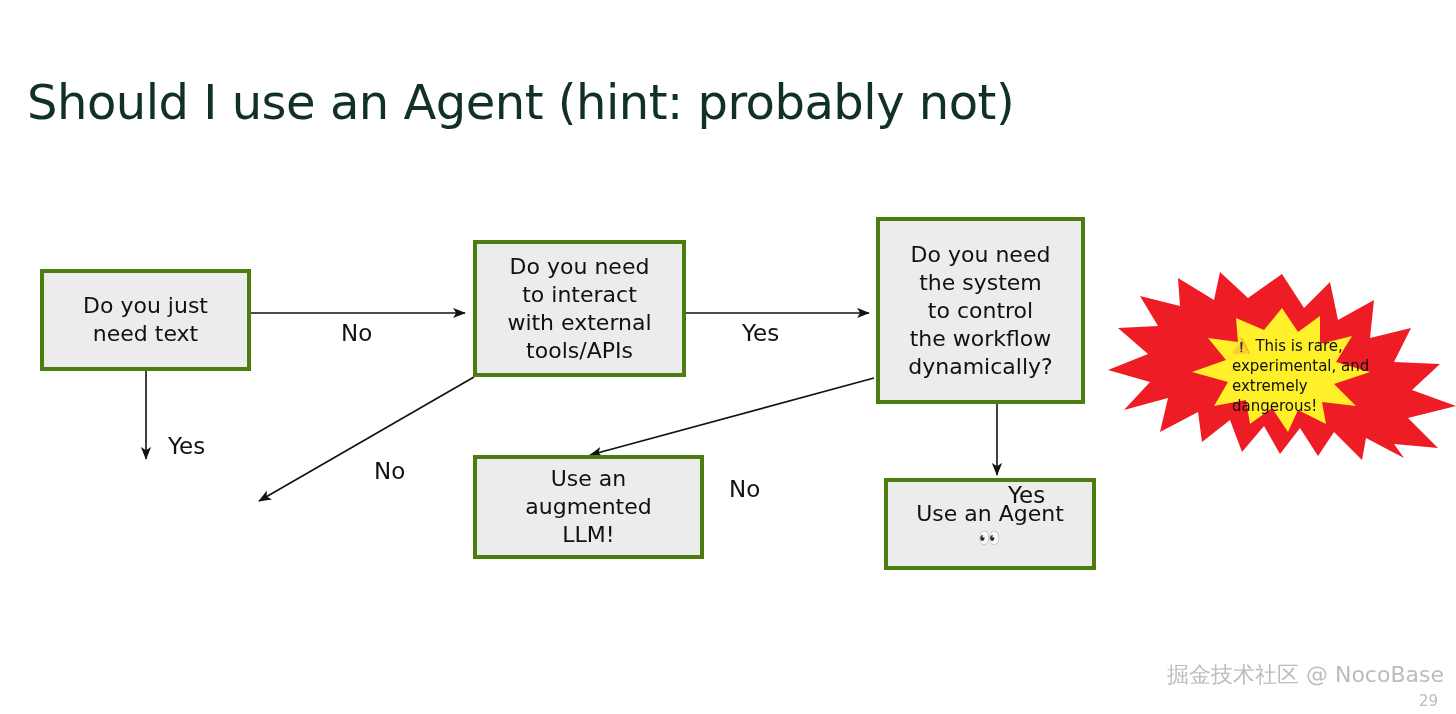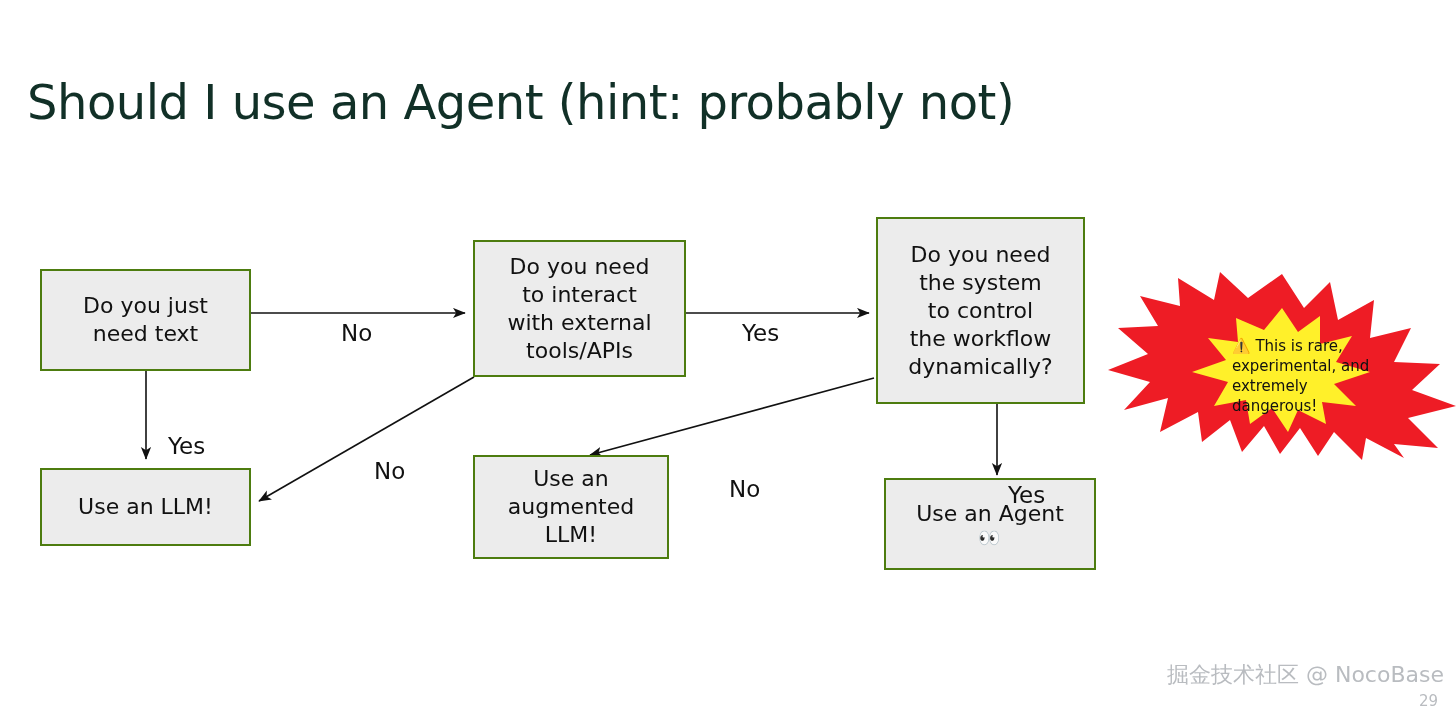--- a/index.html
+++ b/index.html
@@ -28,21 +28,21 @@
     font-weight: normal;
     color: #113027;
     letter-spacing: -0.5px;
     white-space: nowrap;
     font-family: "DejaVu Sans", sans-serif;
   }
   .node {
     position: absolute;
     box-sizing: border-box;
     background: #ececec;
-    border: 2px solid #4d7c0f;
+    border: 4px solid #4d7c0f;
     color: #111111;
     font-family: "DejaVu Sans", sans-serif;
     font-size: 22px;
     line-height: 28px;
     display: flex;
     align-items: center;
     justify-content: center;
     text-align: center;
     padding: 4px 6px;
   }
@@ -153,25 +153,22 @@
   <div class="node" style="left:876px; top:217px; width:209px; height:187px;">
     <span>
       <span>Do you need</span>
       <span>the system</span>
       <span>to control</span>
       <span>the workflow</span>
       <span>dynamically?</span>
     </span>
   </div>
 
-  <div class="node" style="left:40px; top:468px; width:211px; height:78px;">
-    <span>Use an LLM!</span>
-  </div>
 
-  <div class="node" style="left:473px; top:455px; width:196px; height:104px;">
+  <div class="node" style="left:473px; top:455px; width:231px; height:104px;">
     <span>
       <span>Use an</span>
       <span>augmented</span>
       <span>LLM!</span>
     </span>
   </div>
 
   <div class="node" style="left:884px; top:478px; width:212px; height:92px;">
     <span>
       <span>Use an Agent</span>

